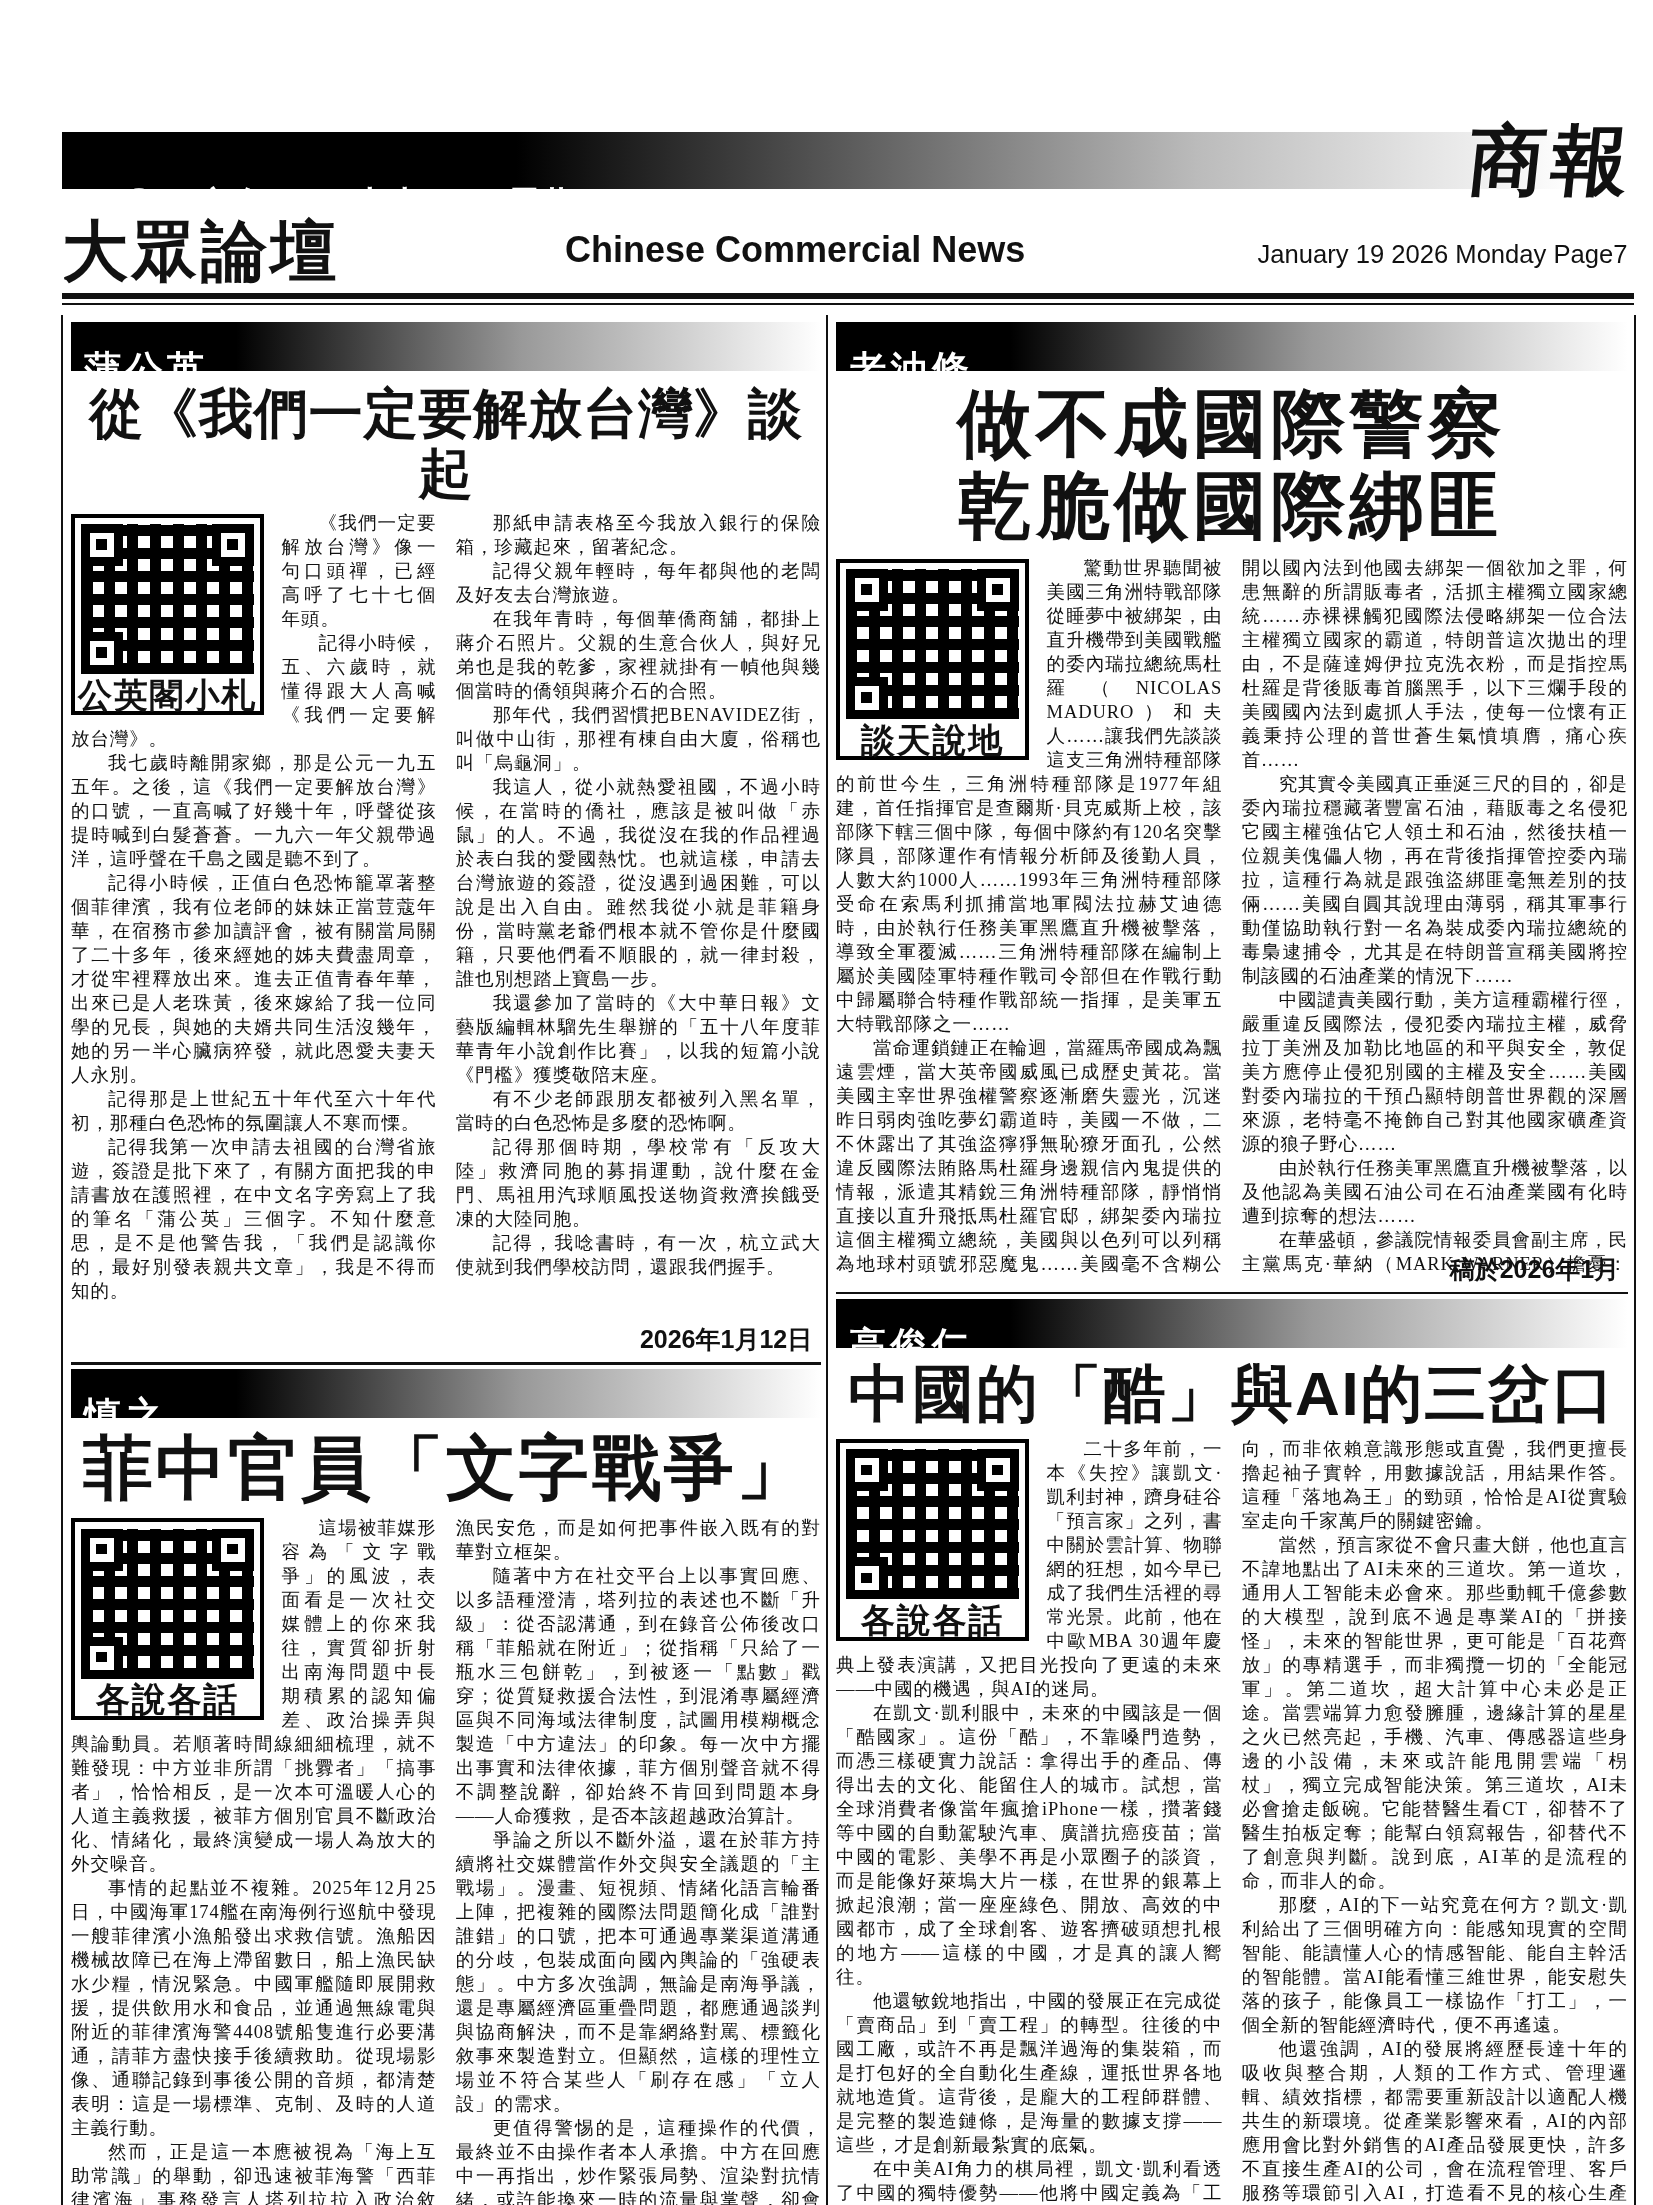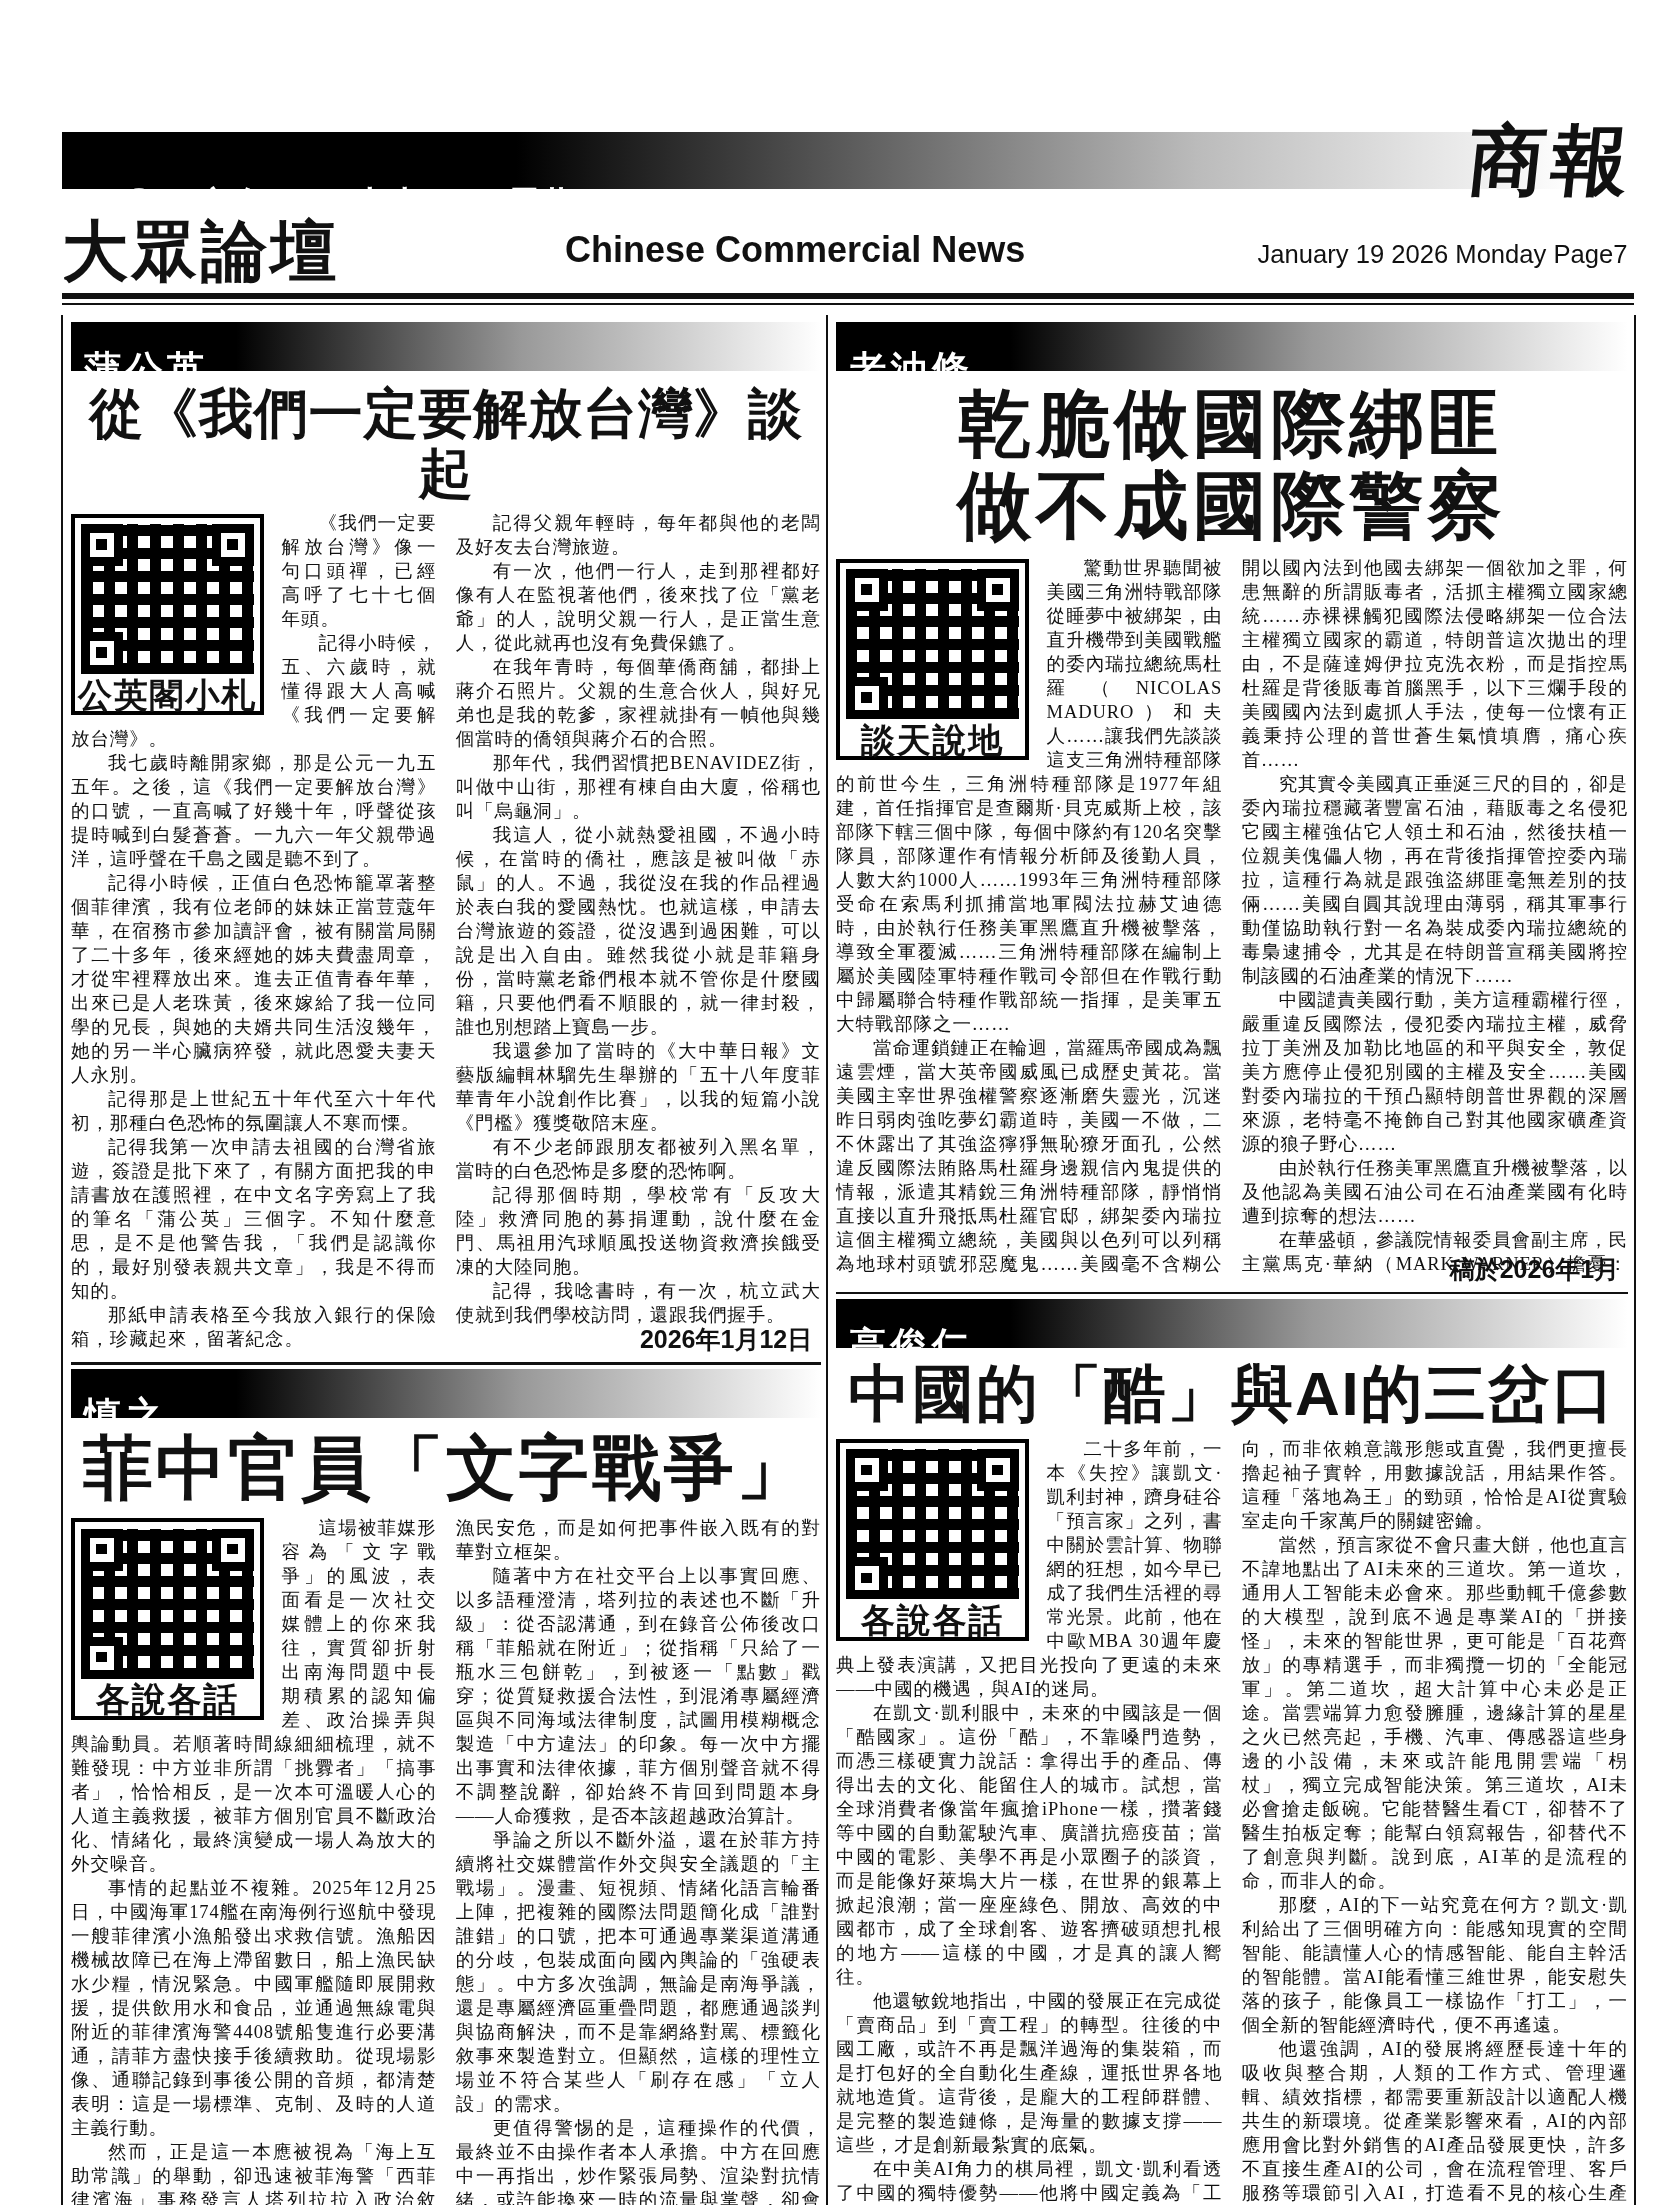--- a/index.html
+++ b/index.html
@@ -103,21 +103,20 @@
         </div>
         <div>
             <p class="para">《我們一定要解放台灣》像一句口頭禪，已經高呼了七十七個年頭。</p>
             <p class="para">記得小時候，五、六歲時，就懂得跟大人高喊《我們一定要解放台灣》。</p>
             <p class="para">我七歲時離開家鄉，那是公元一九五五年。之後，這《我們一定要解放台灣》的口號，一直高喊了好幾十年，呼聲從孩提時喊到白髮蒼蒼。一九六一年父親帶過洋，這呼聲在千島之國是聽不到了。</p>
             <p class="para">記得小時候，正值白色恐怖籠罩著整個菲律濱，我有位老師的妹妹正當荳蔻年華，在宿務市參加讀評會，被有關當局關了二十多年，後來經她的姊夫費盡周章，才從牢裡釋放出來。進去正值青春年華，出來已是人老珠黃，後來嫁給了我一位同學的兄長，與她的夫婿共同生活沒幾年，她的另一半心臟病猝發，就此恩愛夫妻天人永別。</p>
             <p class="para">記得那是上世紀五十年代至六十年代初，那種白色恐怖的氛圍讓人不寒而慄。</p>
             <p class="para">記得我第一次申請去祖國的台灣省旅遊，簽證是批下來了，有關方面把我的申請書放在護照裡，在中文名字旁寫上了我的筆名「蒲公英」三個字。不知什麼意思，是不是他警告我，「我們是認識你的，最好別發表親共文章」，我是不得而知的。</p>
             <p class="para">那紙申請表格至今我放入銀行的保險箱，珍藏起來，留著紀念。</p>
             <p class="para">記得父親年輕時，每年都與他的老闆及好友去台灣旅遊。</p>
-            <p class="para">有一次，他們一行人，走到那裡都好像有人在監視著他們，後來找了位「黨老爺」的人，說明父親一行人，是正當生意人，從此就再也沒有免費保鑣了。</p>
             <p class="para">在我年青時，每個華僑商舖，都掛上蔣介石照片。父親的生意合伙人，與好兄弟也是我的乾爹，家裡就掛有一幀他與幾個當時的僑領與蔣介石的合照。</p>
             <p class="para">那年代，我們習慣把BENAVIDEZ街，叫做中山街，那裡有棟自由大廈，俗稱也叫「烏龜洞」。</p>
             <p class="para">我這人，從小就熱愛祖國，不過小時候，在當時的僑社，應該是被叫做「赤鼠」的人。不過，我從沒在我的作品裡過於表白我的愛國熱忱。也就這樣，申請去台灣旅遊的簽證，從沒遇到過困難，可以說是出入自由。雖然我從小就是菲籍身份，當時黨老爺們根本就不管你是什麼國籍，只要他們看不順眼的，就一律封殺，誰也別想踏上寶島一步。</p>
             <p class="para">我還參加了當時的《大中華日報》文藝版編輯林騮先生舉辦的「五十八年度菲華青年小說創作比賽」，以我的短篇小說《門檻》獲獎敬陪末座。</p>
             <p class="para">有不少老師跟朋友都被列入黑名單，當時的白色恐怖是多麼的恐怖啊。</p>
             <p class="para">記得那個時期，學校常有「反攻大陸」救濟同胞的募捐運動，說什麼在金門、馬祖用汽球順風投送物資救濟挨餓受凍的大陸同胞。</p>
             <p class="para">記得，我唸書時，有一次，杭立武大使就到我們學校訪問，還跟我們握手。</p>
           </div>
       </div>
       <div class="dateline" style="bottom:2.6px;">2026年1月12日</div>
@@ -159,22 +158,22 @@
     </div>
   </div>
 
   <div class="half half-right">
 
     <div class="art">
       <div class="colbar">
         <span>老油條</span>
       </div>
       <div class="headline hl-2">
+          <div>做不成國際警察</div>
           <div>乾脆做國際綁匪</div>
-          <div>做不成國際警察</div>
         </div>
       <div class="body2 bodytxt" style="height:732px;">
         <div class="qrbox">
           <div class="qrpat">
               <i class="f1">
                 <b></b>
               </i>
               <i class="f2">
                 <b></b>
               </i>

